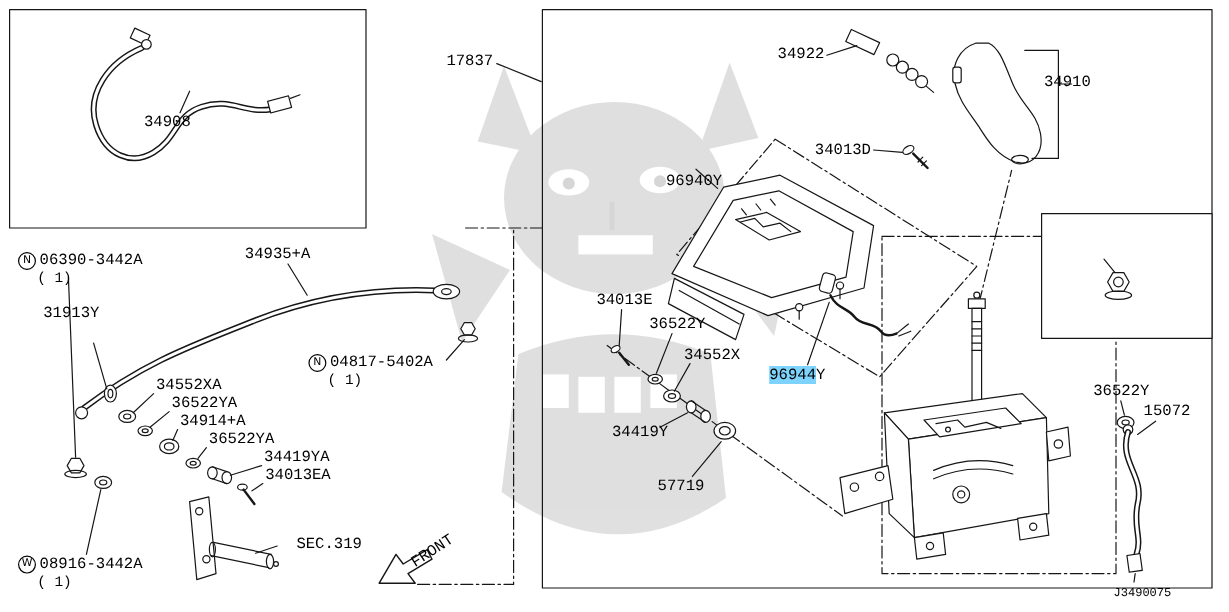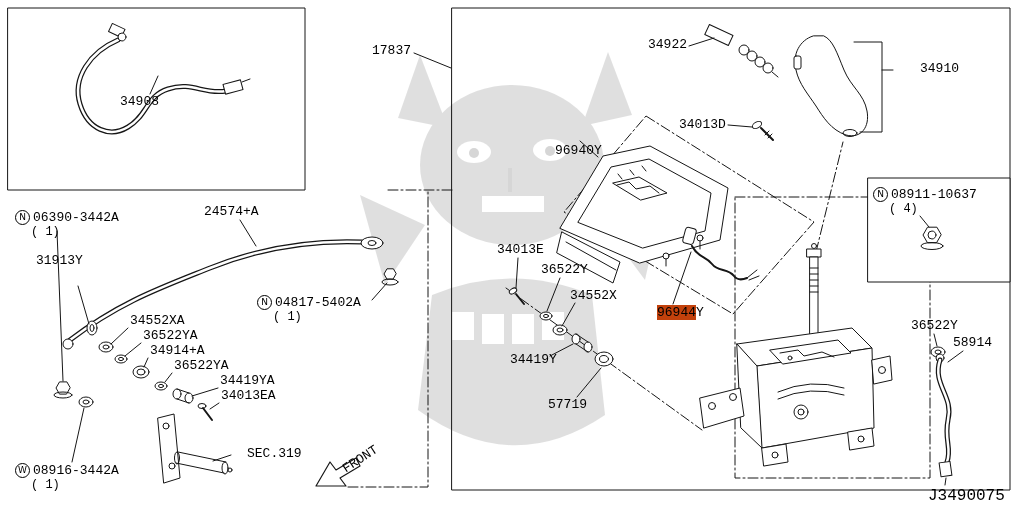--- a/index.html
+++ b/index.html
@@ -4,23 +4,23 @@
 <style>
   html,body{margin:0;padding:0;background:#ffffff;}
   .stage{position:relative;width:1024px;height:510px;background:#fff;overflow:hidden;
          font-family:"Liberation Mono","DejaVu Sans Mono",monospace;}
   svg{position:absolute;left:0;top:0;}
   .lbl{position:absolute;font-size:13px;line-height:14px;color:#000;white-space:nowrap;}
   .qty{font-size:12px;padding-left:16px;}
   .circ{display:inline-block;width:13px;height:13px;border:1.2px solid #000;border-radius:50%;
         font-size:9px;line-height:12px;text-align:center;vertical-align:1px;margin-right:3px;
         font-family:"DejaVu Sans",sans-serif;}
-  .hl{background:#c2410c;margin-left:16px;}
+  .hl{background:#7dd3fc;}
   .front{transform:rotate(-33deg);transform-origin:left bottom;font-size:13px;}
-  .code{font-size:16px;}
+  .code{font-size:10px;}
   .dd{stroke-dasharray:10 3 2 3;}
 </style>
 </head>
 <body>
 
 <div class="stage">
 
 <svg width="1024" height="510" viewBox="0 0 1024 510">
 
   <g opacity="0.28" stroke="none">
@@ -256,48 +256,44 @@
       <line x1="219" y1="403" x2="210" y2="409"></line>
       <line x1="72" y1="462" x2="84" y2="408"></line>
       <line x1="231" y1="455" x2="213" y2="461"></line>
     </g>
   </g>
 </svg>
 
 <div class="lbl" style="left:120px;top:95px"><span>34908</span></div>
 <div class="lbl" style="left:372px;top:44px"><span>17837</span></div>
 <div class="lbl" style="left:648px;top:38px"><span>34922</span></div>
-<div class="lbl" style="left:920px;top:62px"><span>34910</span></div>
+<div class="lbl" style="left:870px;top:62px"><span>34910</span></div>
 <div class="lbl" style="left:679px;top:118px"><span>34013D</span></div>
 <div class="lbl" style="left:555px;top:144px"><span>96940Y</span></div>
 
-<div class="lbl" style="left:873px;top:187px">
-  <span class="circ">N</span><span>08911-10637</span>
-  <div class="qty">( 4)</div>
-</div>
 
 <div class="lbl" style="left:497px;top:243px"><span>34013E</span></div>
 <div class="lbl" style="left:541px;top:263px"><span>36522Y</span></div>
 <div class="lbl" style="left:570px;top:289px"><span>34552X</span></div>
 
 <div class="lbl" style="left:641px;top:306px">
   <span class="hl">96944</span><span>Y</span>
 </div>
 
 <div class="lbl" style="left:510px;top:353px"><span>34419Y</span></div>
 <div class="lbl" style="left:548px;top:398px"><span>57719</span></div>
 <div class="lbl" style="left:911px;top:319px"><span>36522Y</span></div>
-<div class="lbl" style="left:953px;top:336px"><span>58914</span></div>
+<div class="lbl" style="left:953px;top:336px"><span>15072</span></div>
 
 <div class="lbl" style="left:15px;top:210px">
   <span class="circ">N</span><span>06390-3442A</span>
   <div class="qty">( 1)</div>
 </div>
 
-<div class="lbl" style="left:204px;top:205px"><span>24574+A</span></div>
+<div class="lbl" style="left:204px;top:205px"><span>34935+A</span></div>
 <div class="lbl" style="left:36px;top:254px"><span>31913Y</span></div>
 
 <div class="lbl" style="left:257px;top:295px">
   <span class="circ">N</span><span>04817-5402A</span>
   <div class="qty">( 1)</div>
 </div>
 
 <div class="lbl" style="left:130px;top:314px"><span>34552XA</span></div>
 <div class="lbl" style="left:143px;top:329px"><span>36522YA</span></div>
 <div class="lbl" style="left:150px;top:344px"><span>34914+A</span></div>

